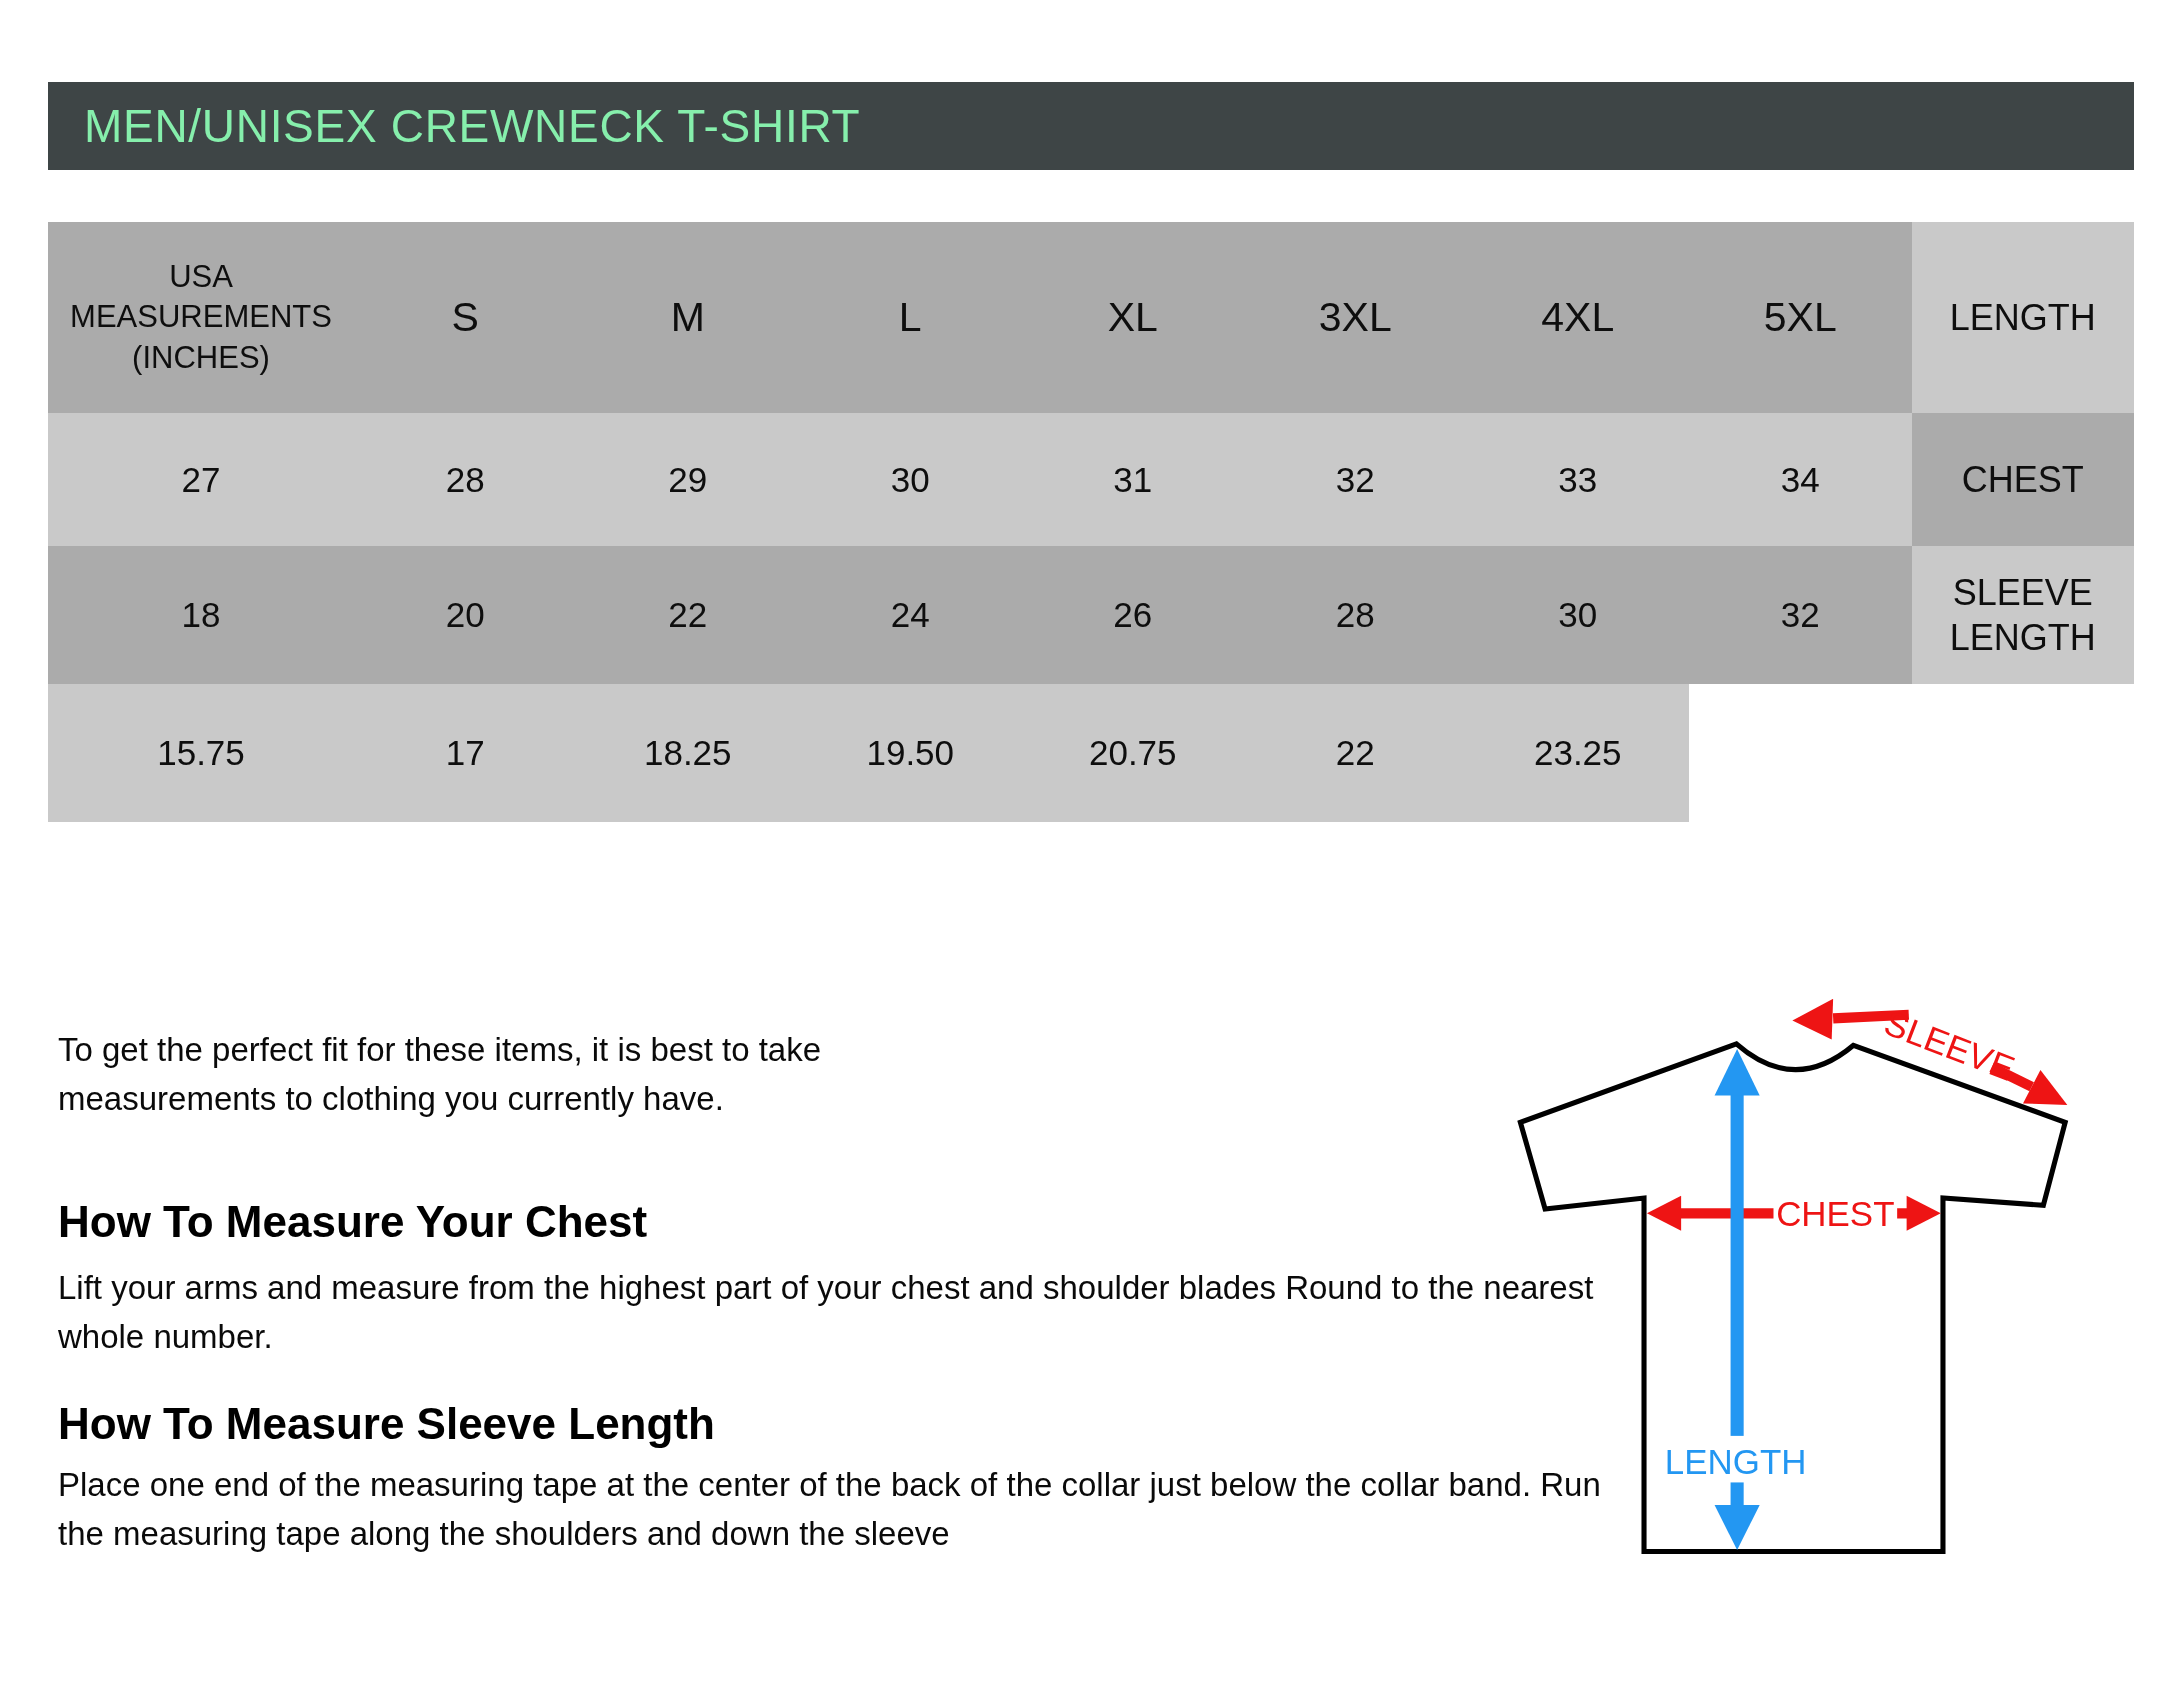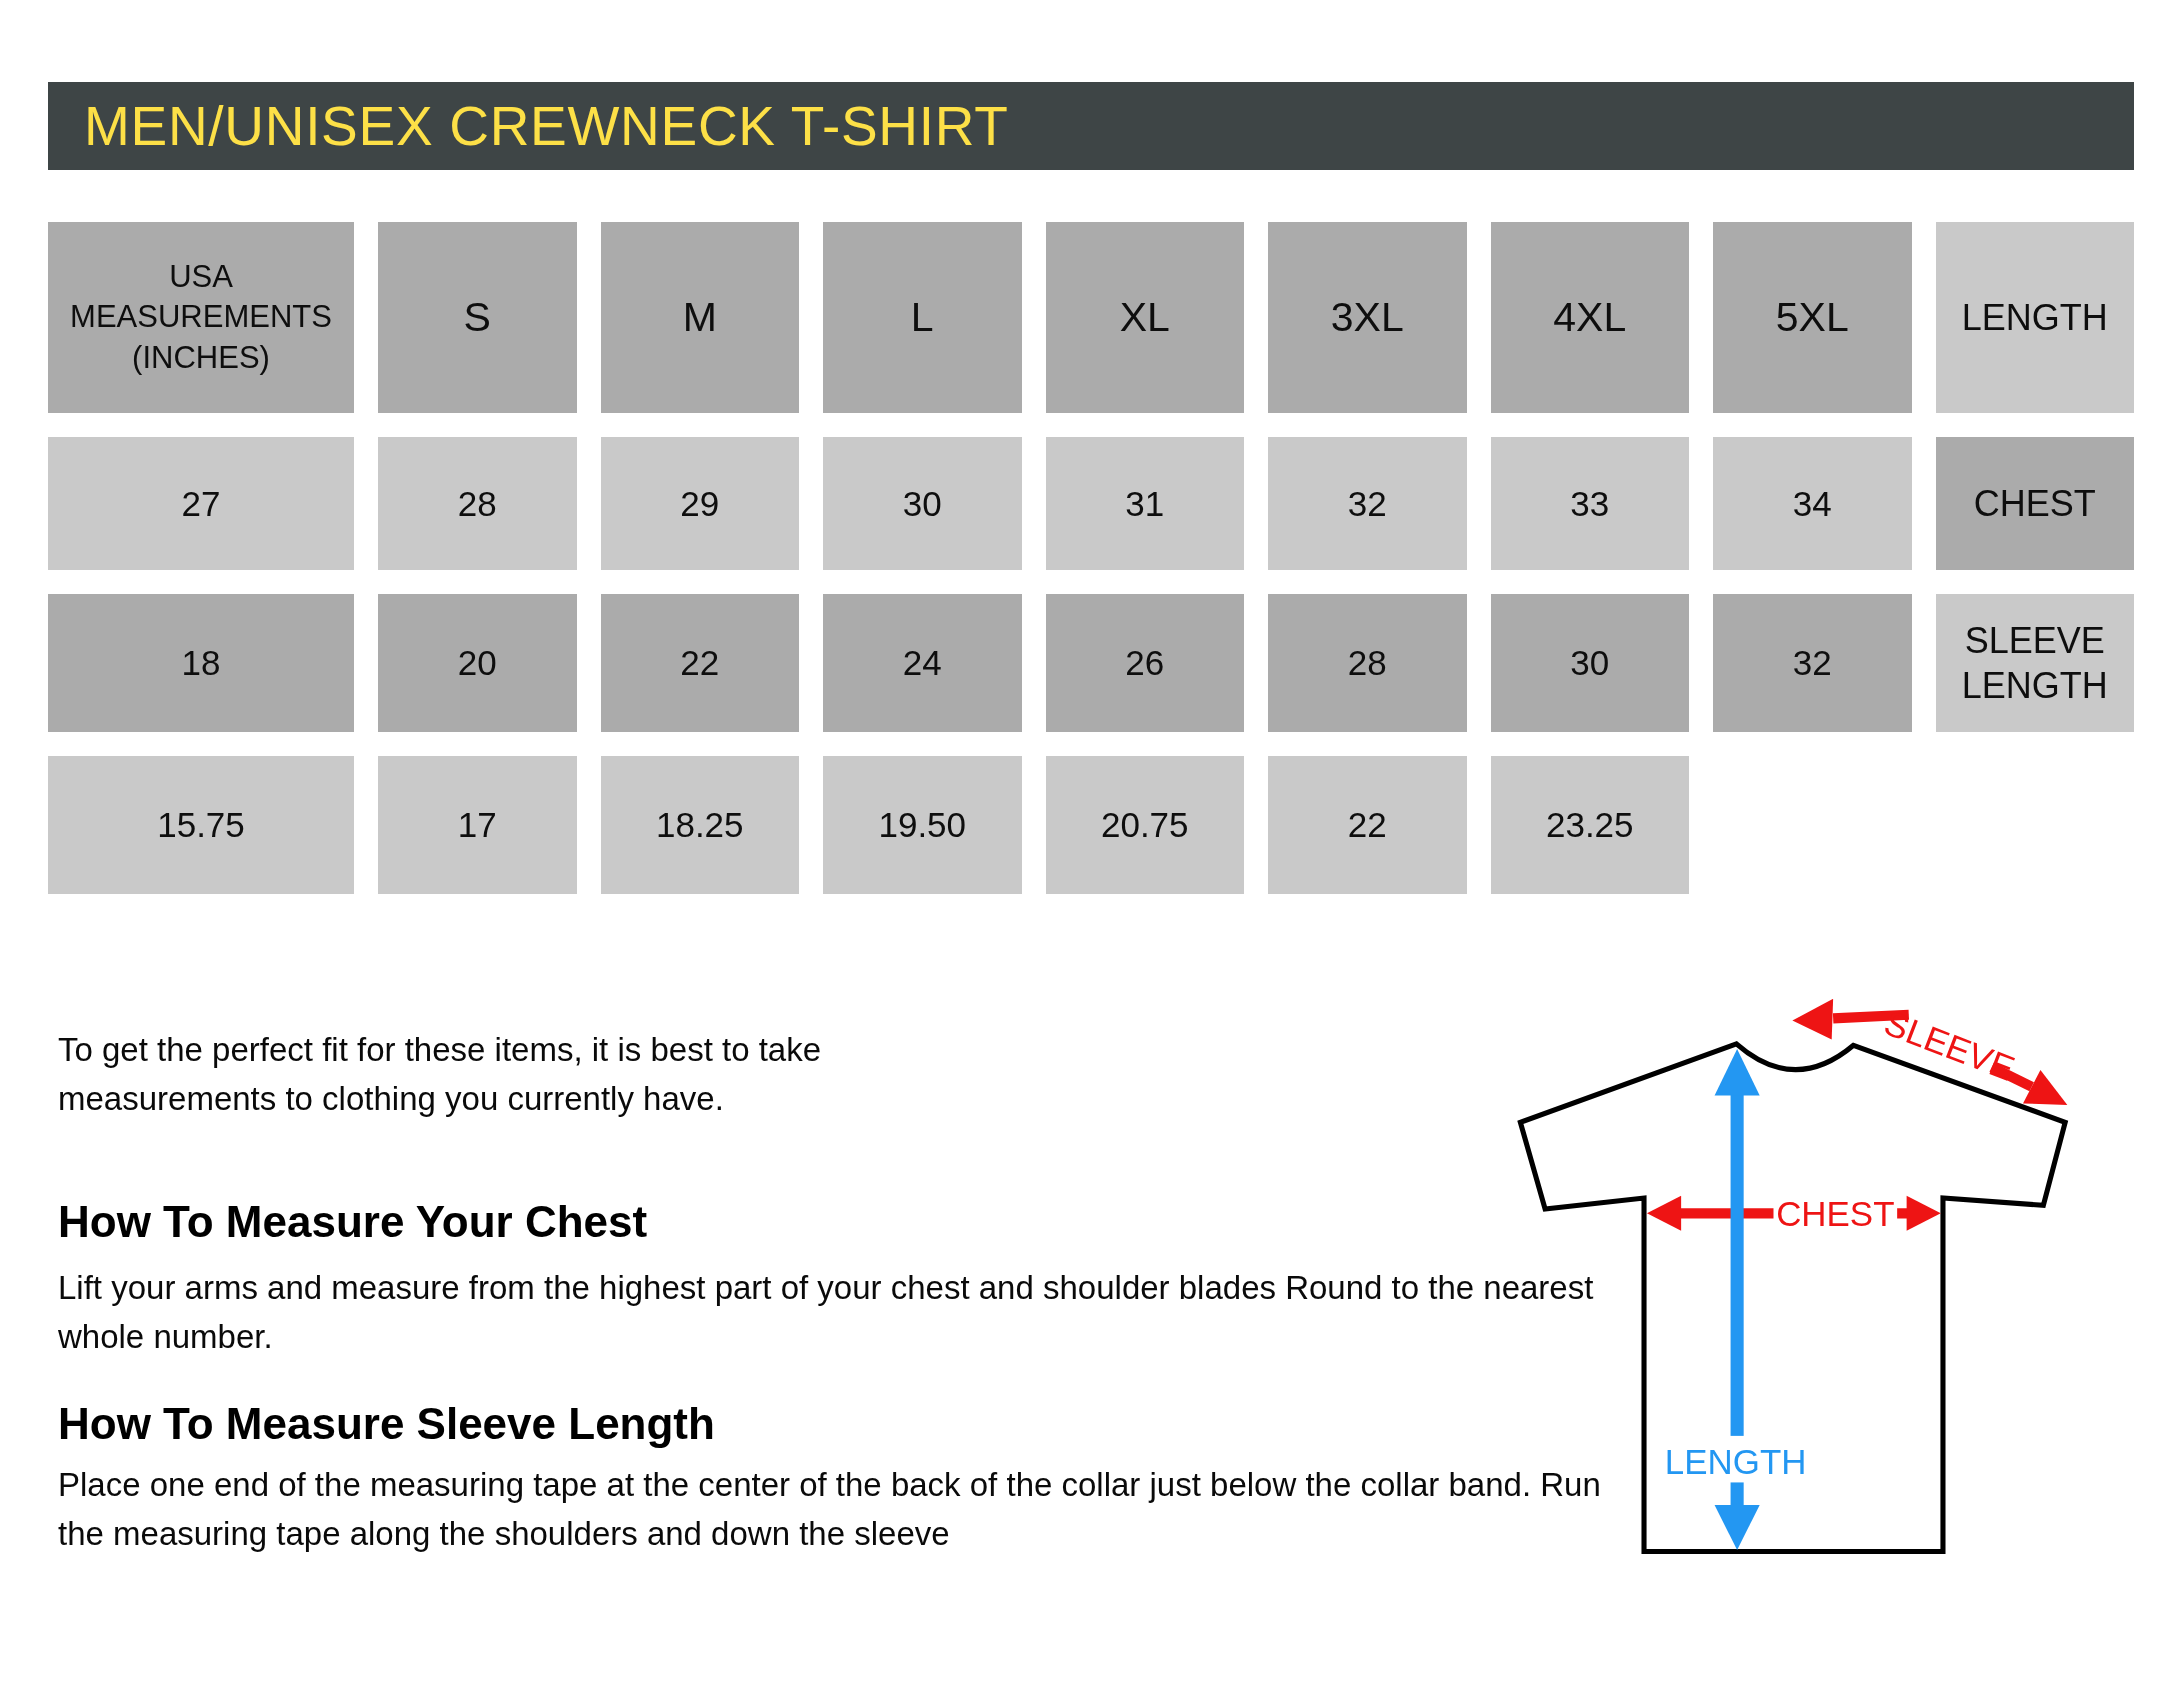--- a/index.html
+++ b/index.html
@@ -4,30 +4,30 @@
 <style>
   * { margin:0; padding:0; box-sizing:border-box; }
   html,body { background:#ffffff; }
   body {
     width:2183px; height:1687px; position:relative;
     font-family:"Liberation Sans", sans-serif;
     color:#0a0a0a;
   }
   .title-bar {
     position:absolute; left:48px; top:82px; width:2086px; height:88px;
-    background:#3e4546; color:#fde047;
-    font-size:55px; line-height:88px; padding-left:36px;
+    background:#3e4546; color:#86efac;
+    font-size:46px; line-height:88px; padding-left:36px;
     letter-spacing:0.7px; white-space:nowrap;
   }
   .size-table {
     position:absolute; left:48px; top:222px; width:2086px;
     display:grid;
     grid-template-columns:306px repeat(8, 1fr);
     grid-template-rows:191px 133px 138px 138px;
-    gap:24px;
+    gap:0;
   }
   .cell {
     display:flex; align-items:center; justify-content:center;
     text-align:center; font-size:35px; color:#0e0e0e;
   }
   .cell.dark  { background:#ababab; }
   .cell.light { background:#c9c9c9; }
   .cell.corner { font-size:31px; line-height:1.3; padding:0 10.2px; }
   .cell.size-head { font-size:41px; }
   .cell.row-label { font-size:36px; line-height:1.25; padding:0 22px; }

